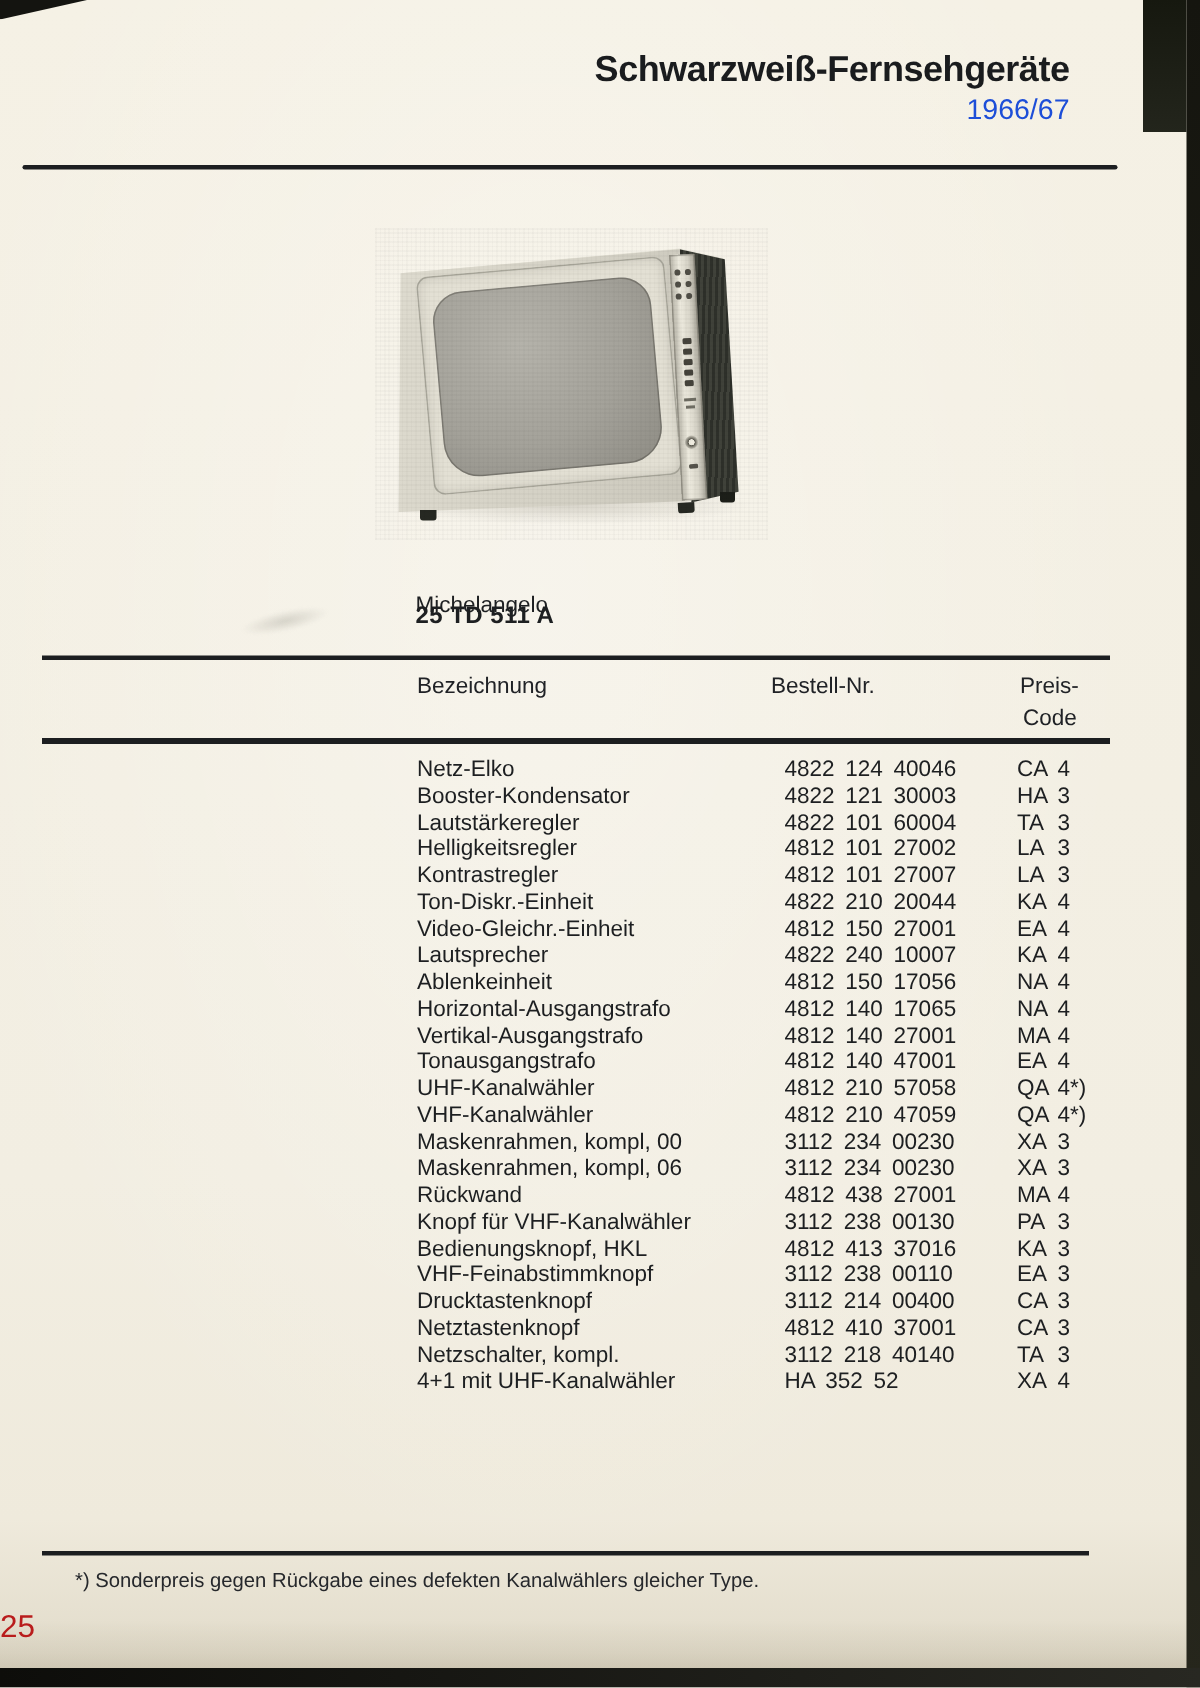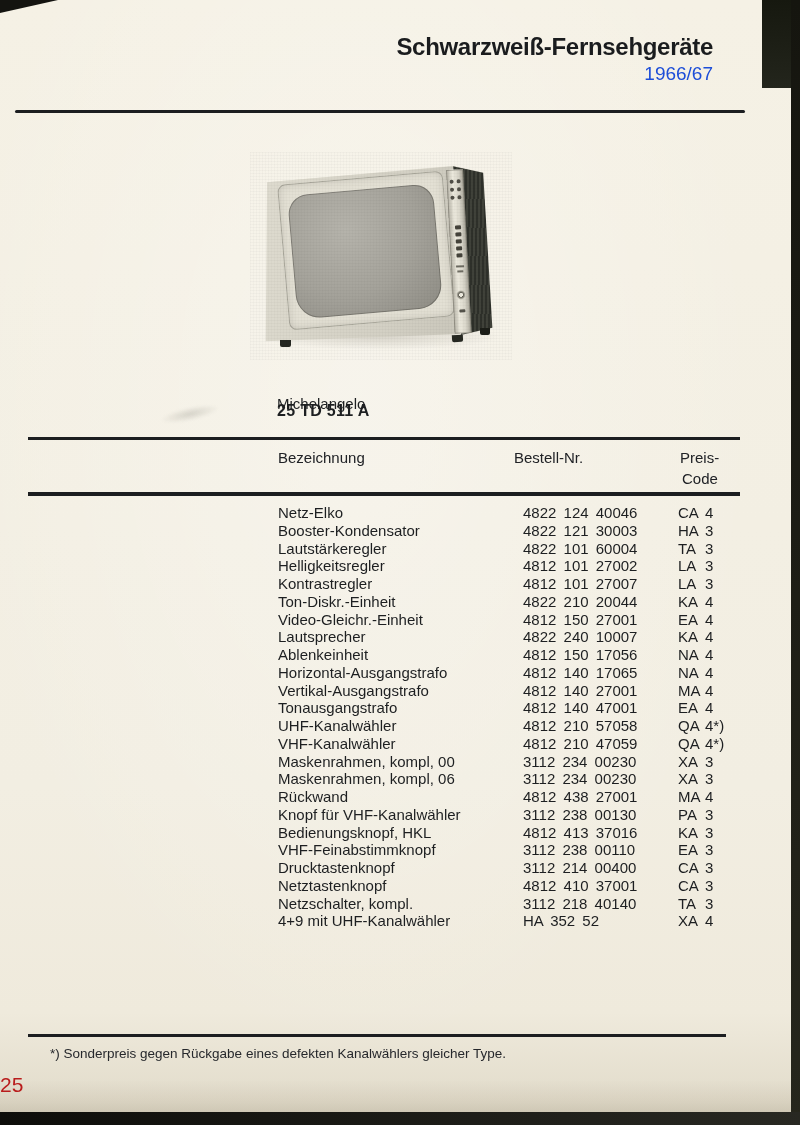--- a/index.html
+++ b/index.html
@@ -287,21 +287,21 @@
       <span class="c-code">CA</span>
       <span class="c-tier">3</span>
     </div>
       <div class="trow">
       <span class="c-name">Netzschalter, kompl.</span>
       <span class="c-order">3112 218 40140</span>
       <span class="c-code">TA</span>
       <span class="c-tier">3</span>
     </div>
       <div class="trow">
-      <span class="c-name">4+9 mit UHF-Kanalwähler</span>
+      <span class="c-name">4+1 mit UHF-Kanalwähler</span>
       <span class="c-order">HA 352 52</span>
       <span class="c-code">XA</span>
       <span class="c-tier">4</span>
     </div>
     </div>
 
   <div class="abs rule rule-4"></div>
   <div class="abs footnote">*) Sonderpreis gegen Rückgabe eines defekten Kanalwählers gleicher Type.</div>
   <div class="abs pagenum">25</div>
 

